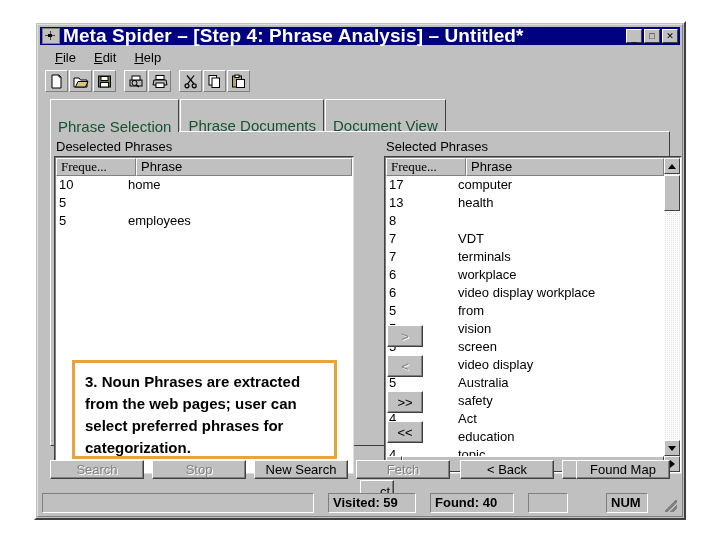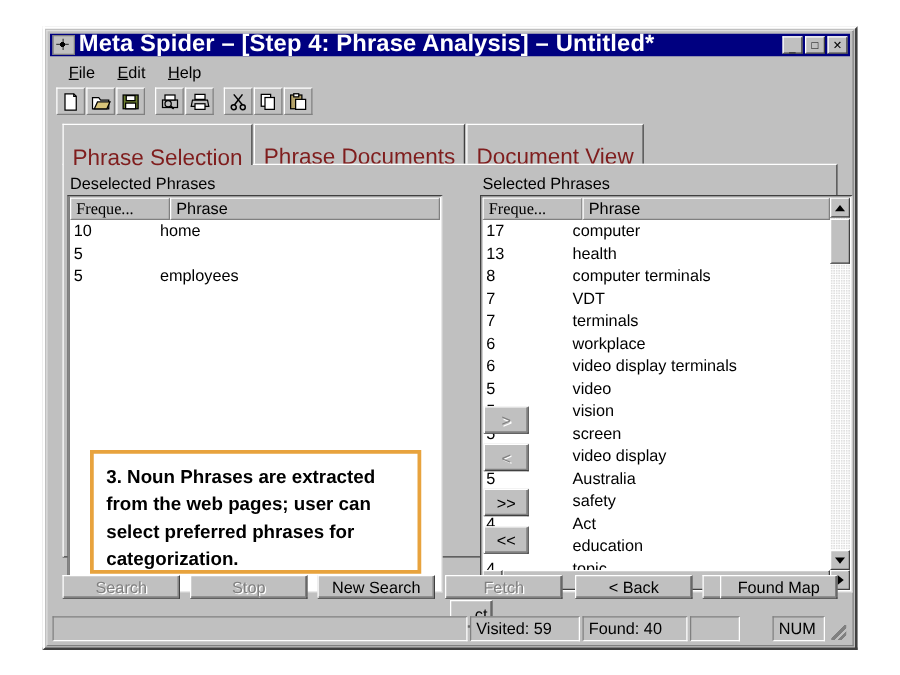--- a/index.html
+++ b/index.html
@@ -156,23 +156,23 @@
     position: absolute;
     left: 8px; top: 16px;
     height: 21px;
     display: flex;
     align-items: flex-end;
   }
   .tab {
     height: 19px;
     padding: 16px 7px;
     background: #c0c0c0;
-    font-size: 18px;
+    font-size: 15px;
     line-height: 19px;
-    color: #7f1d1d;
+    color: #14532d;
     border-top: 1px solid #ffffff;
     border-left: 1px solid #ffffff;
     border-right: 1px solid #404040;
     box-sizing: border-box;
     white-space: nowrap;
     margin-right: 1px;
   }
   .tab.active {
     height: 22px;
     line-height: 21px;
@@ -382,21 +382,22 @@
     height: 19px;
   }
 
   
   .status-bar {
     position: absolute;
     left: 4px; right: 4px; bottom: 3px;
     height: 20px;
     display: flex;
     align-items: stretch;
-    gap: 2px;
+    gap: 14px;
+    font-weight: bold;
   }
   .status-cell {
     background: #c0c0c0;
     border-top: 1px solid #808080;
     border-left: 1px solid #808080;
     border-right: 1px solid #ffffff;
     border-bottom: 1px solid #ffffff;
     box-sizing: border-box;
     font-size: 13px;
     line-height: 17px;
@@ -576,41 +577,40 @@
             <div class="lv-row">
                 <div class="lv-cell-freq">17</div>
                 <div class="lv-cell-phrase">computer</div>
               </div>
             <div class="lv-row">
                 <div class="lv-cell-freq">13</div>
                 <div class="lv-cell-phrase">health</div>
               </div>
             <div class="lv-row">
                 <div class="lv-cell-freq">8</div>
-                <div class="lv-cell-phrase">computer terminals</div>
               </div>
             <div class="lv-row">
                 <div class="lv-cell-freq">7</div>
                 <div class="lv-cell-phrase">VDT</div>
               </div>
             <div class="lv-row">
                 <div class="lv-cell-freq">7</div>
                 <div class="lv-cell-phrase">terminals</div>
               </div>
             <div class="lv-row">
                 <div class="lv-cell-freq">6</div>
                 <div class="lv-cell-phrase">workplace</div>
               </div>
             <div class="lv-row">
                 <div class="lv-cell-freq">6</div>
-                <div class="lv-cell-phrase">video display terminals</div>
+                <div class="lv-cell-phrase">video display workplace</div>
               </div>
             <div class="lv-row">
                 <div class="lv-cell-freq">5</div>
-                <div class="lv-cell-phrase">video</div>
+                <div class="lv-cell-phrase">from</div>
               </div>
             <div class="lv-row">
                 <div class="lv-cell-freq">5</div>
                 <div class="lv-cell-phrase">vision</div>
               </div>
             <div class="lv-row">
                 <div class="lv-cell-freq">5</div>
                 <div class="lv-cell-phrase">screen</div>
               </div>
             <div class="lv-row">

